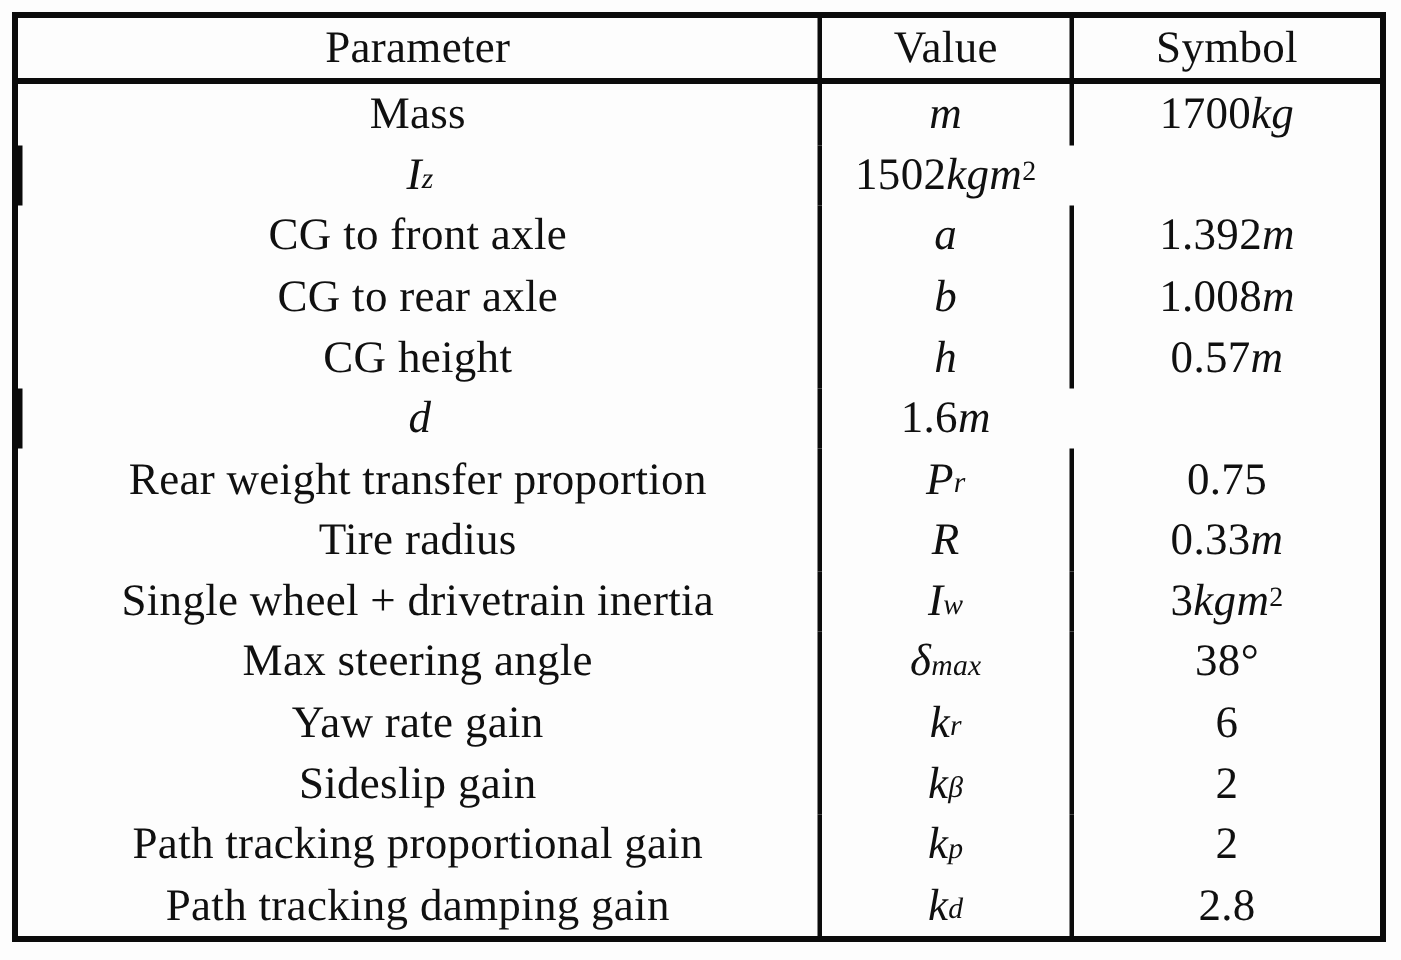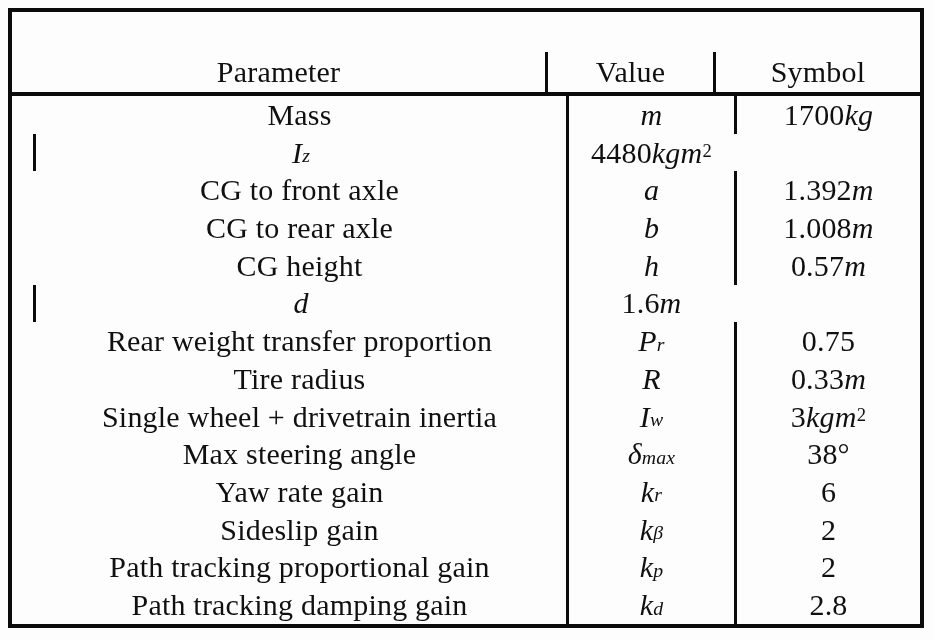--- a/index.html
+++ b/index.html
@@ -29,27 +29,25 @@
     display: flex;
     flex-direction: column;
     background: #fdfdfd;
   }
   .thead {
     height: 40px;
     flex: 0 0 40px;
     border-bottom: 4px solid #0b0b0b;
     display: grid;
     grid-template-columns: 533px 168px 1fr;
-    margin-top: 40px;
   }
   .tbody {
     flex: 1 1 auto;
     display: flex;
     flex-direction: column;
-    margin-left: 21px;
   }
   .tr {
     flex: 1 1 0;
     display: grid;
     grid-template-columns: 533px 168px 1fr;
   }
   .th, .td {
     display: flex;
     align-items: center;
     justify-content: center;
@@ -105,21 +103,21 @@
             <span class="math">kg</span>
           </div>
   </div>
 
   <div class="tr">
     <div class="td col-sym">
             <span class="math">I</span>
             <sub class="math">z</sub>
           </div>
     <div class="td col-val">
-            <span class="num">4480</span>
+            <span class="num">1502</span>
             <span class="math">kgm</span>
             <sup class="num">2</sup>
           </div>
   </div>
 
   <div class="tr">
     <div class="td col-param">CG to front axle</div>
     <div class="td col-sym">
             <span class="math">a</span>
           </div>

